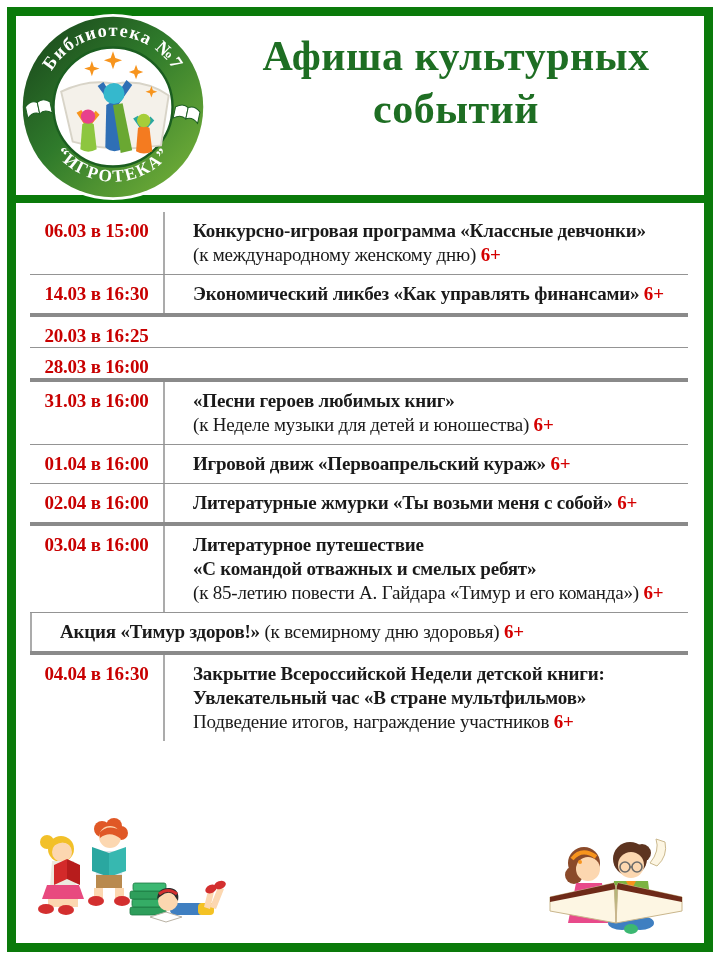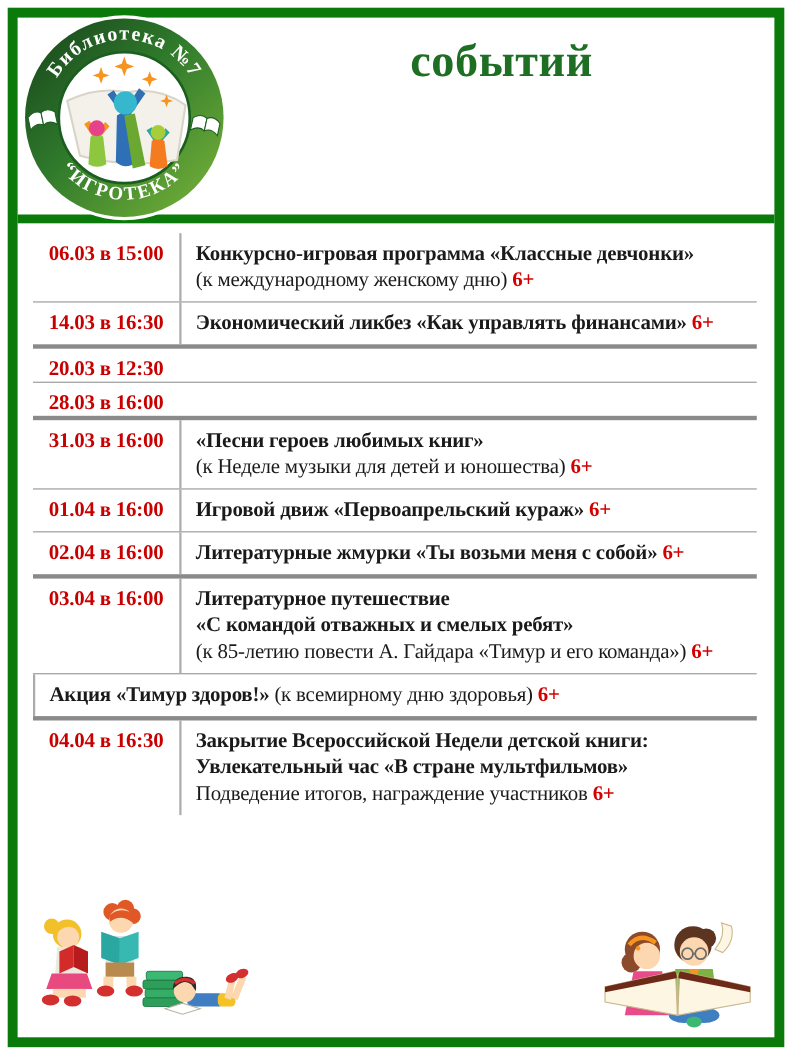--- a/index.html
+++ b/index.html
@@ -30,21 +30,21 @@
     color:#1a1a1a;
   }
   .row{display:flex;align-items:flex-start;}
   .row.div-thin{border-bottom:1.5px solid #949494;}
   .row.div-thick{border-bottom:4px solid #8a8a8a;}
   .date{
     flex:0 0 133px;text-align:center;padding-top:8px;
     font-weight:bold;font-size:19px;color:#c80000;letter-spacing:-0.2px;
   }
   .desc{
-    flex:1;border-left:2px solid #ababab;padding:7px 4px 7px 13px;
+    flex:1;border-left:2px solid #ababab;padding:7px 4px 7px 28px;
     font-size:19px;line-height:24px;letter-spacing:-0.2px;
   }
   .bold{font-weight:bold;}
   .regular{font-weight:normal;}
   .age{font-weight:bold;color:#d40000;}
   
   .illus-left{position:absolute;left:6px;bottom:2px;width:205px;height:126px;z-index:4;}
   .illus-right{position:absolute;right:8px;bottom:4px;width:158px;height:104px;z-index:4;}
 </style>
 </head>
@@ -108,41 +108,42 @@
 
           <g>
             <path d="M128,122 L121,112 L126,109 L132,118 L139,110 L143,114 L134,124 Z" fill="#2aa7a0"></path>
             <path d="M126,122 Q132,117 138,122 L141,146 Q132,151 124,146 Z" fill="#f47b20"></path>
             <circle cx="132" cy="114" r="7" fill="#a6ce39"></circle>
           </g>
         </g>
       </svg>
     </div>
     <div class="title">
+      <div>Афиша культурных</div>
       <div>событий</div>
     </div>
     <div class="green-bar"></div>
   </div>
 
   <div class="table" id="events-table">
       <div class="row div-thin">
         <div class="date">06.03 в 15:00</div>
         <div class="desc">
           <div class="line"><span class="bold">Конкурсно-игровая программа «Классные девчонки»</span></div>
           <div class="line"><span class="regular">(к международному женскому дню) </span><span class="age">6+</span></div>
         </div>
       </div>
       <div class="row div-thick">
         <div class="date">14.03 в 16:30</div>
         <div class="desc">
           <div class="line"><span class="bold">Экономический ликбез «Как управлять финансами» </span><span class="age">6+</span></div>
         </div>
       </div>
       <div class="row div-thin">
-        <div class="date">20.03 в 12:30</div>
+        <div class="date">20.03 в 16:25</div>
       </div>
       <div class="row div-thick">
         <div class="date">28.03 в 16:00</div>
       </div>
       <div class="row div-thin">
         <div class="date">31.03 в 16:00</div>
         <div class="desc">
           <div class="line"><span class="bold">«Песни героев любимых книг»</span></div>
           <div class="line"><span class="regular">(к Неделе музыки для детей и юношества)  </span><span class="age">6+</span></div>
         </div>

